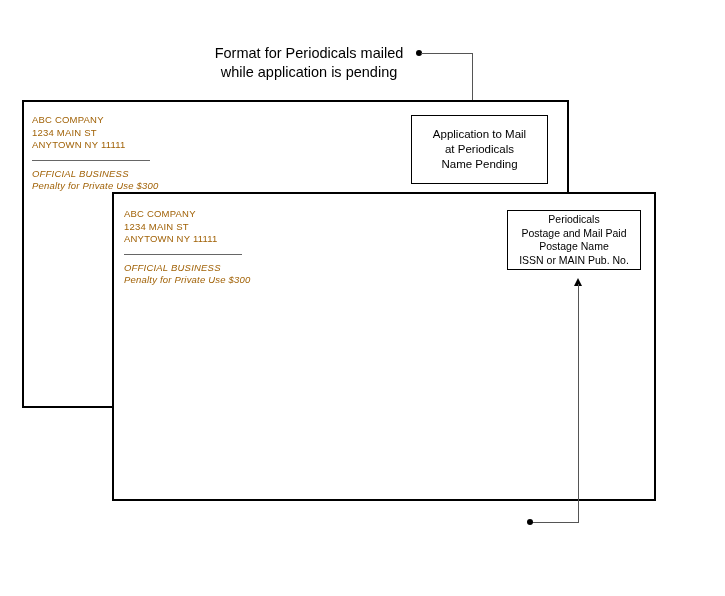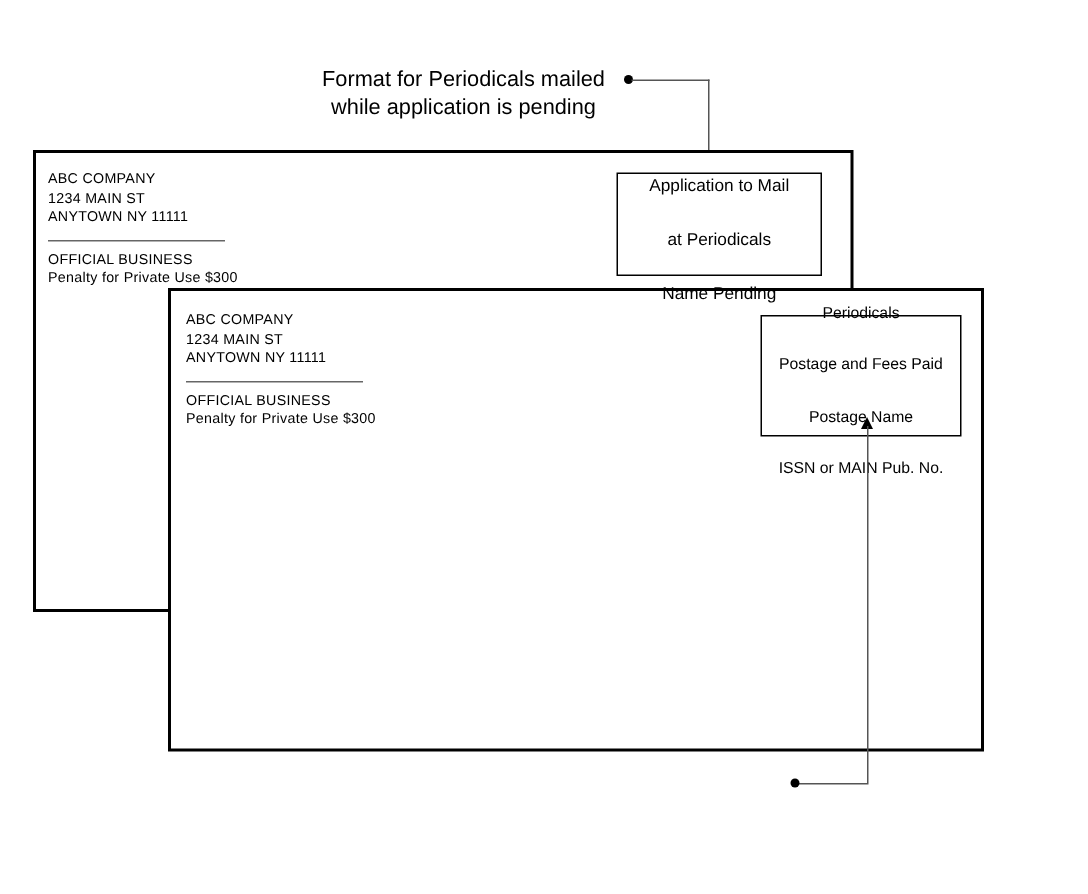--- a/index.html
+++ b/index.html
@@ -89,71 +89,71 @@
     left: 112px;
     top: 192px;
     width: 544px;
     height: 309px;
     z-index: 3;
   }
 
   
   .address-block {
     position: absolute;
-    color: #000000;
+    color: #a16207;
   }
   .address-line {
     font-size: 9.5px;
     line-height: 12.5px;
     letter-spacing: 0.2px;
     white-space: nowrap;
   }
   .address-rule {
     width: 118px;
     height: 1px;
     background: #666666;
     margin: 8px 0 7px 0;
   }
   .official-line {
     font-size: 9.5px;
     line-height: 12.5px;
     letter-spacing: 0.2px;
     white-space: nowrap;
+    font-style: italic;
   }
 
   
   .permit-box {
     position: absolute;
     border: 1px solid #000000;
     background: #ffffff;
     box-sizing: border-box;
     display: flex;
     flex-direction: column;
     align-items: center;
     justify-content: center;
     color: #000000;
   }
   .permit-line {
     font-size: 11.5px;
     line-height: 15px;
     white-space: nowrap;
-    margin-top: 21px;
   }
   #permit-box-pending {
     left: 411px;
     top: 115px;
     width: 137px;
     height: 69px;
     z-index: 4;
   }
   #permit-box-authorized {
     left: 507px;
     top: 210px;
     width: 134px;
-    height: 81px;
+    height: 60px;
     z-index: 4;
   }
   #permit-box-authorized .permit-line {
     font-size: 10.5px;
     line-height: 13.5px;
   }
 </style>
 </head>
 <body>
 
@@ -189,21 +189,21 @@
       <div class="address-line">1234 MAIN ST</div>
       <div class="address-line">ANYTOWN NY 11111</div>
       <div class="address-rule"></div>
       <div class="official-line">OFFICIAL BUSINESS</div>
       <div class="official-line">Penalty for Private Use $300</div>
     </div>
   </div>
 
   <div class="permit-box" id="permit-box-authorized">
     <div class="permit-line">Periodicals</div>
-    <div class="permit-line">Postage and Fees Paid</div>
+    <div class="permit-line">Postage and Mail Paid</div>
     <div class="permit-line">Postage Name</div>
     <div class="permit-line">ISSN or MAIN Pub. No.</div>
   </div>
 
   <div class="arrow-up" style="left:574px; top:278px; z-index:5;"></div>
   <div class="leader-v" style="left:578px; top:284px; height:238px; z-index:5;"></div>
   <div class="leader-h" style="left:531px; top:522px; width:48px; z-index:5;"></div>
   <div class="leader-dot" style="left:527px; top:519px; z-index:5;"></div>
 
 </div>

